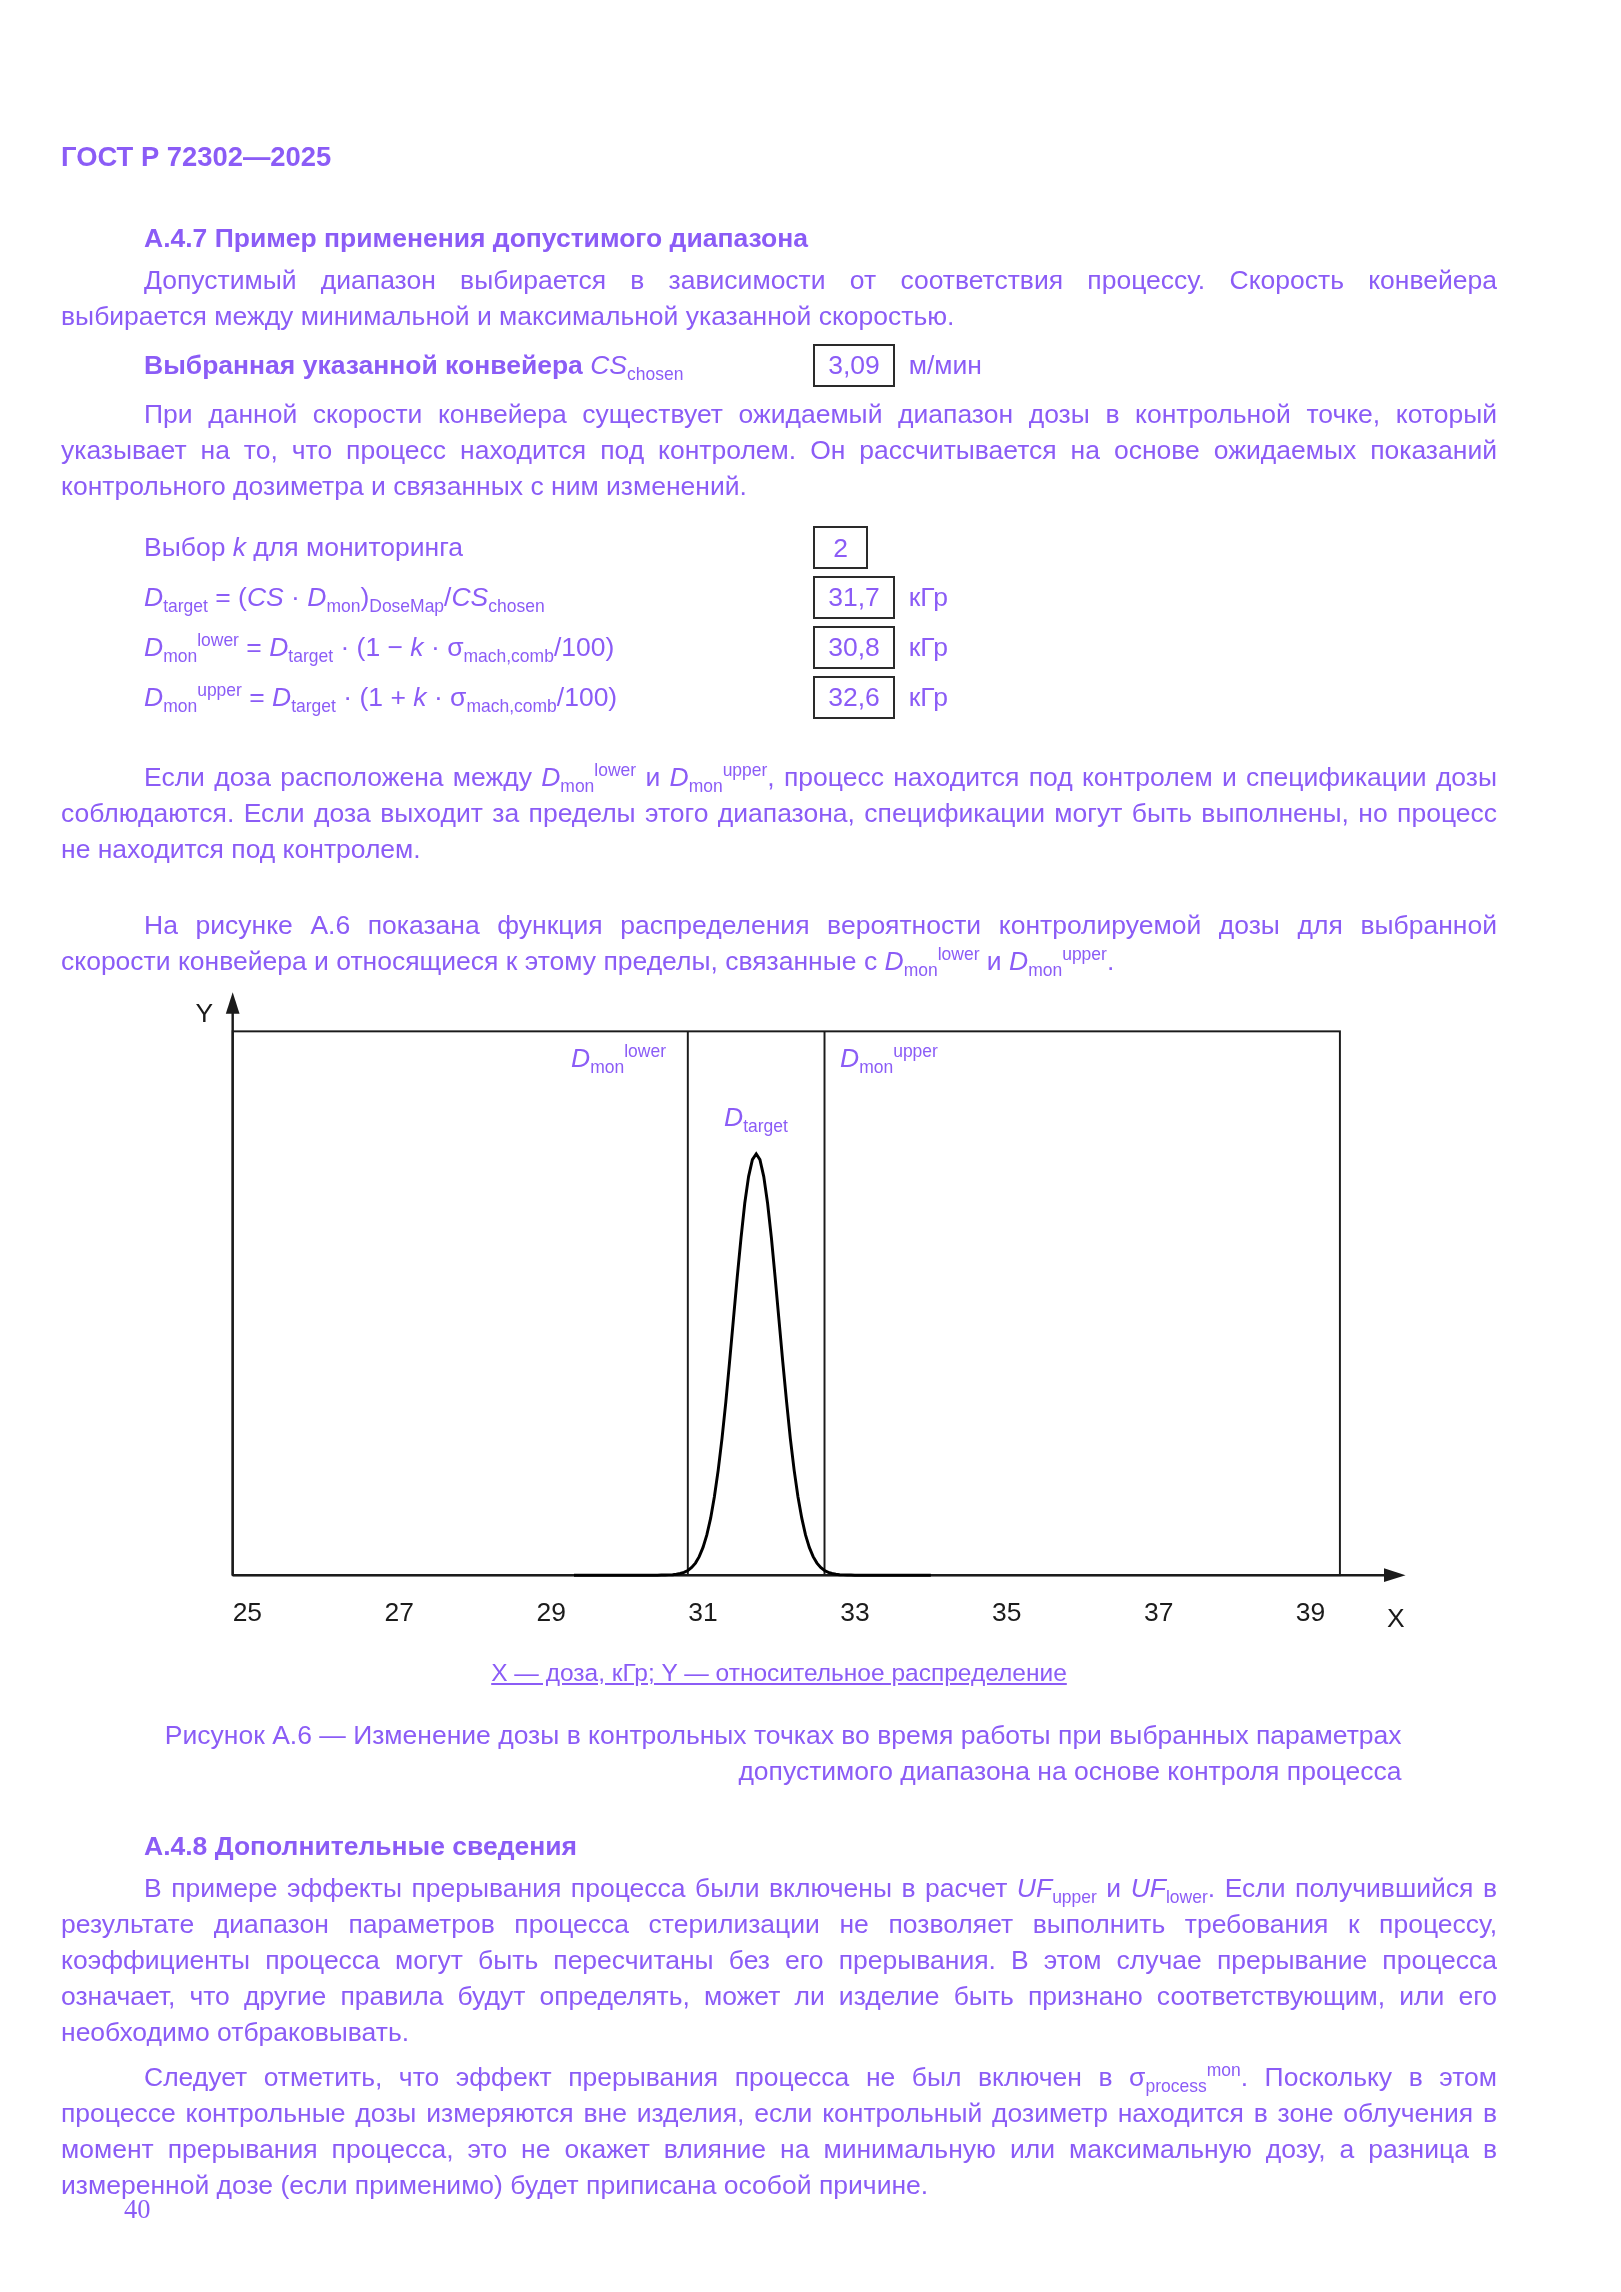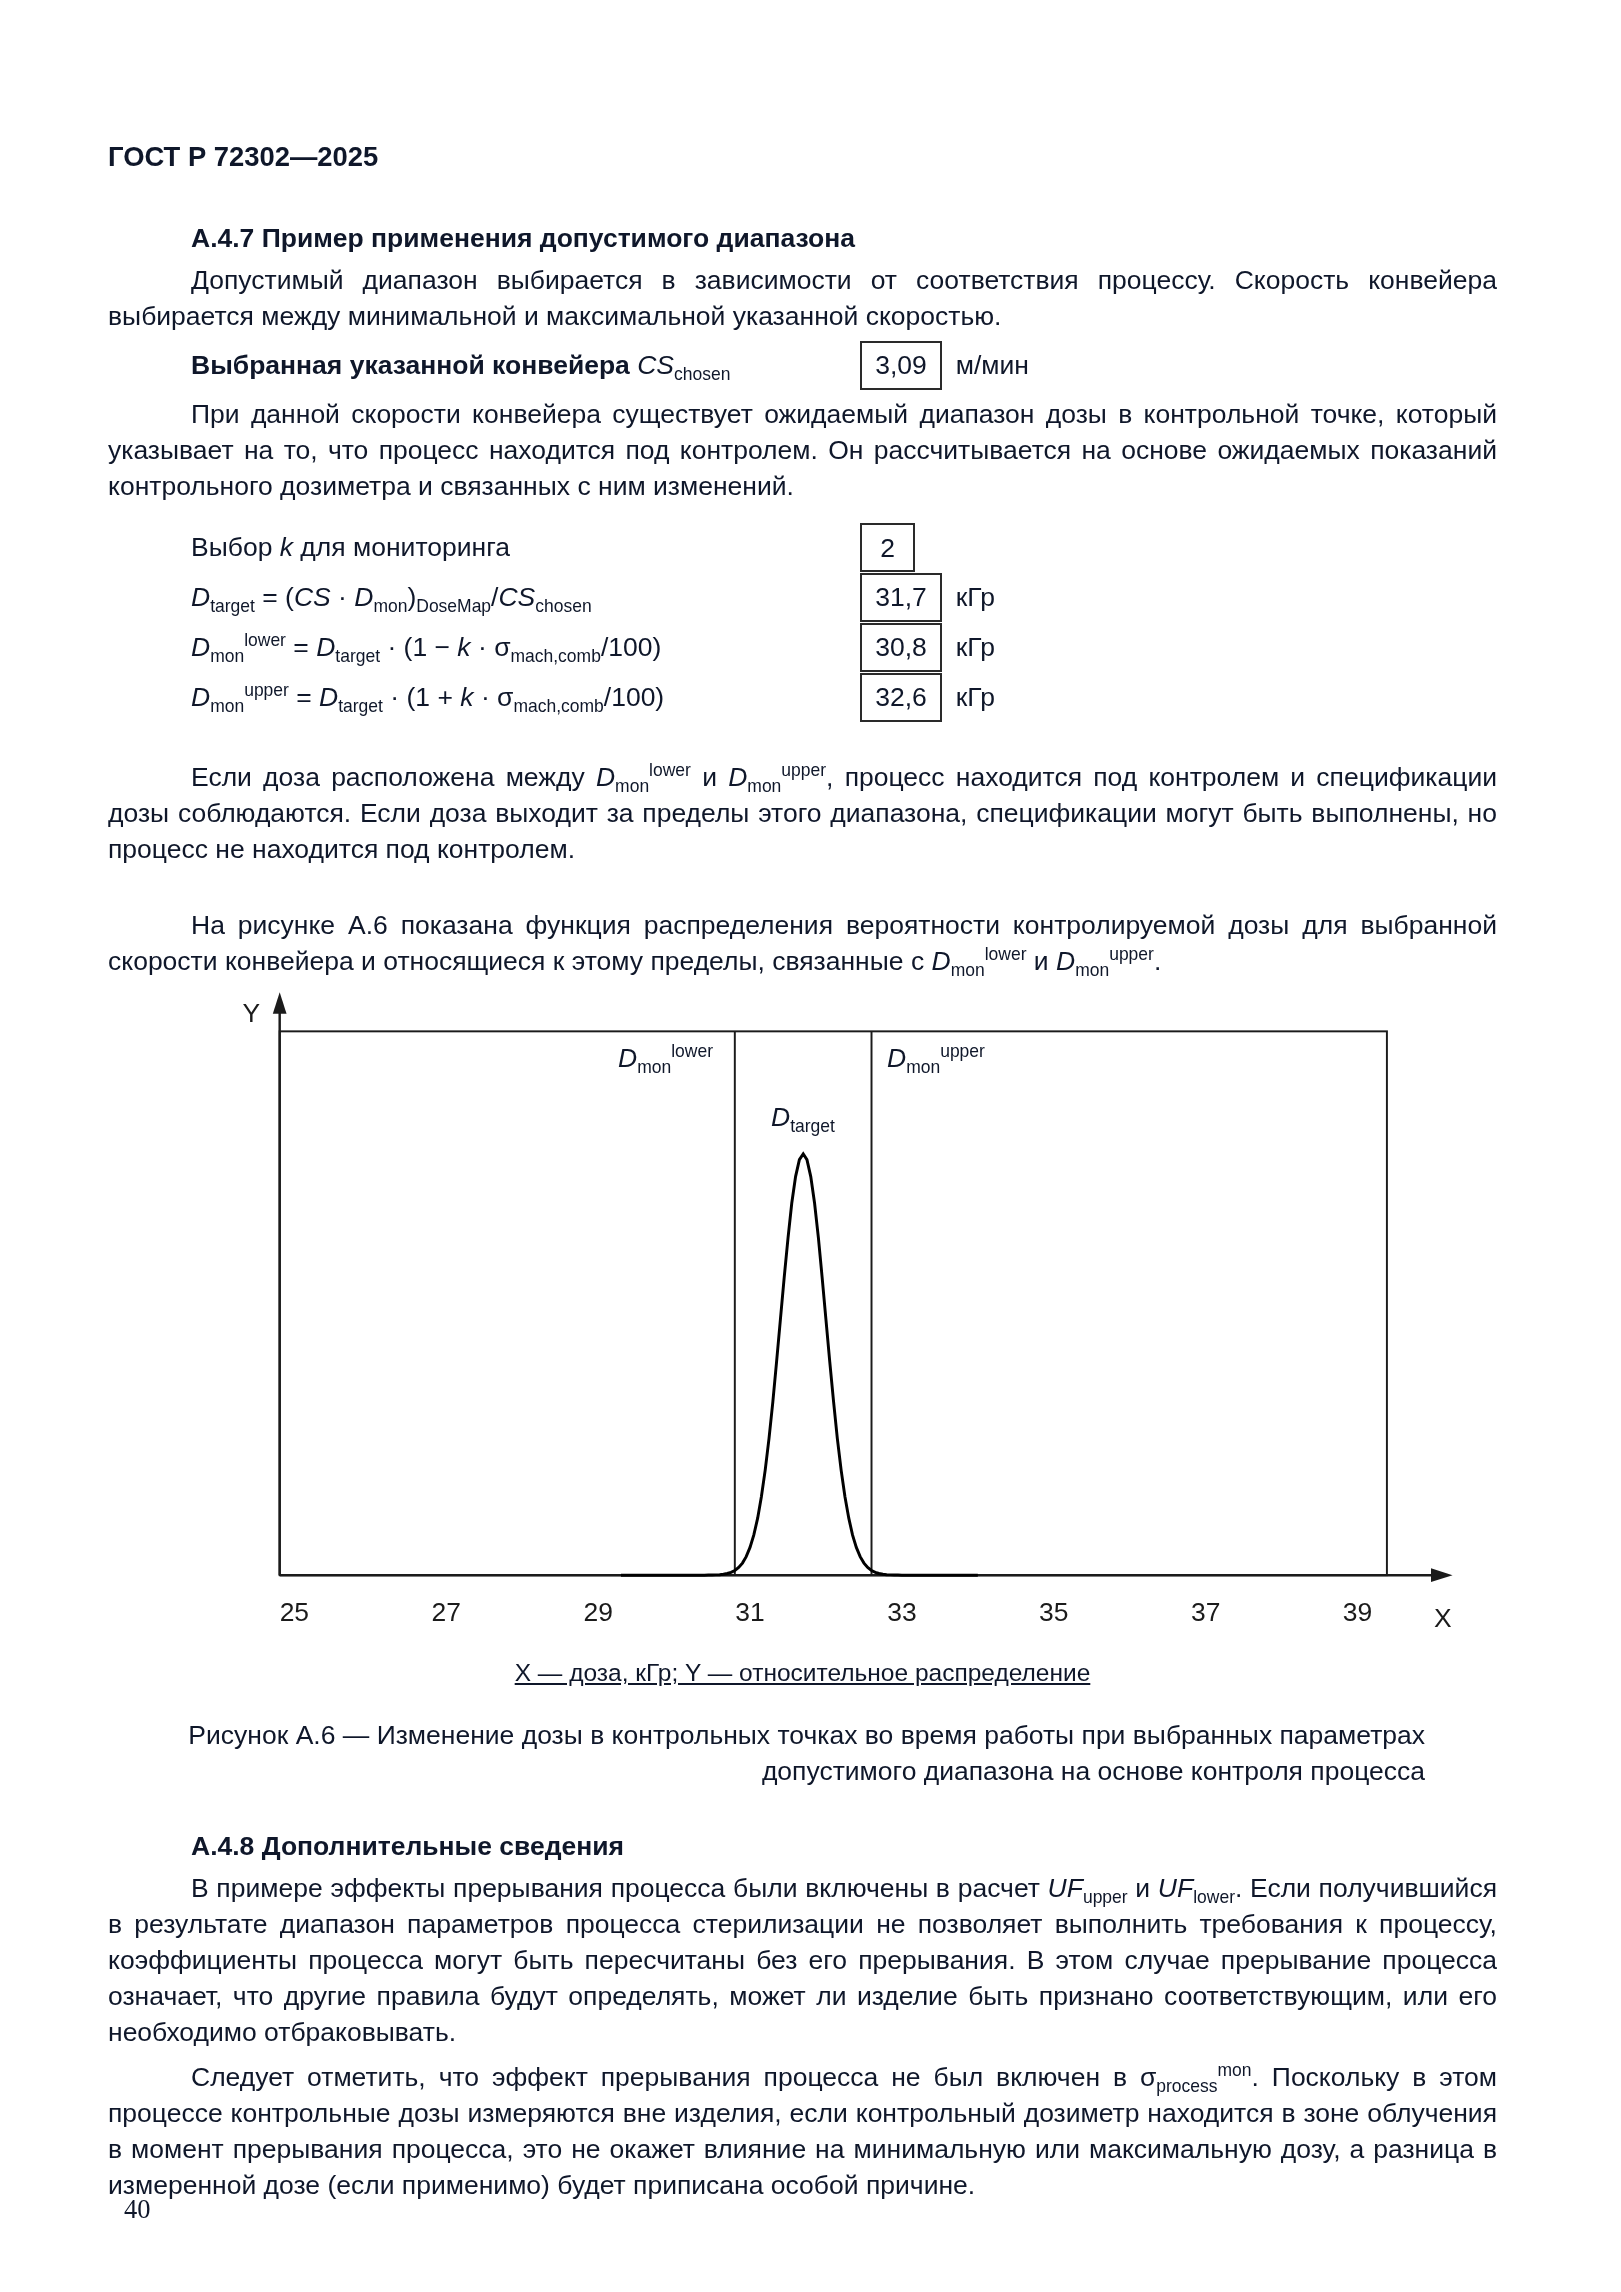--- a/index.html
+++ b/index.html
@@ -1,26 +1,26 @@
 <!DOCTYPE html>
 <html><head>
 <meta charset="utf-8">
 <style>
   html, body { margin: 0; padding: 0; background: #ffffff; }
   .page {
     position: relative;
     width: 1621px;
     height: 2293px;
     box-sizing: border-box;
-    padding: 139px 124px 0 108px;
+    padding: 139px 124px 0 61px;
     background: #ffffff;
     font-family: "Liberation Sans", sans-serif;
     font-size: 26.5px;
     line-height: 36px;
-    color: #0f172a;
+    color: #8b5cf6;
     overflow: hidden;
   }
   sub, sup { font-size: 0.66em; line-height: 0; }
   i { font-style: italic; }
 
   .doc-header {
     font-weight: bold;
     font-size: 27.4px;
     margin-bottom: 45px;
   }
@@ -46,21 +46,21 @@
   }
   .formula-row.f { margin-bottom: 0; margin-top: 6.9px; }
   .formula-label {
     width: 669px;
     flex: 0 0 669px;
     line-height: 1.25;
   }
   .value-box {
     box-sizing: border-box;
     min-width: 82px;
-    height: 49px;
+    height: 43px;
     border: 2px solid #2a2a2a;
     display: flex;
     align-items: center;
     justify-content: center;
     padding: 0 5.9px;
     text-align: center;
   }
   .value-box.small { min-width: 55px; }
   .unit { margin-left: 13.7px; }
   .formulas-block { margin-bottom: 27px; }

